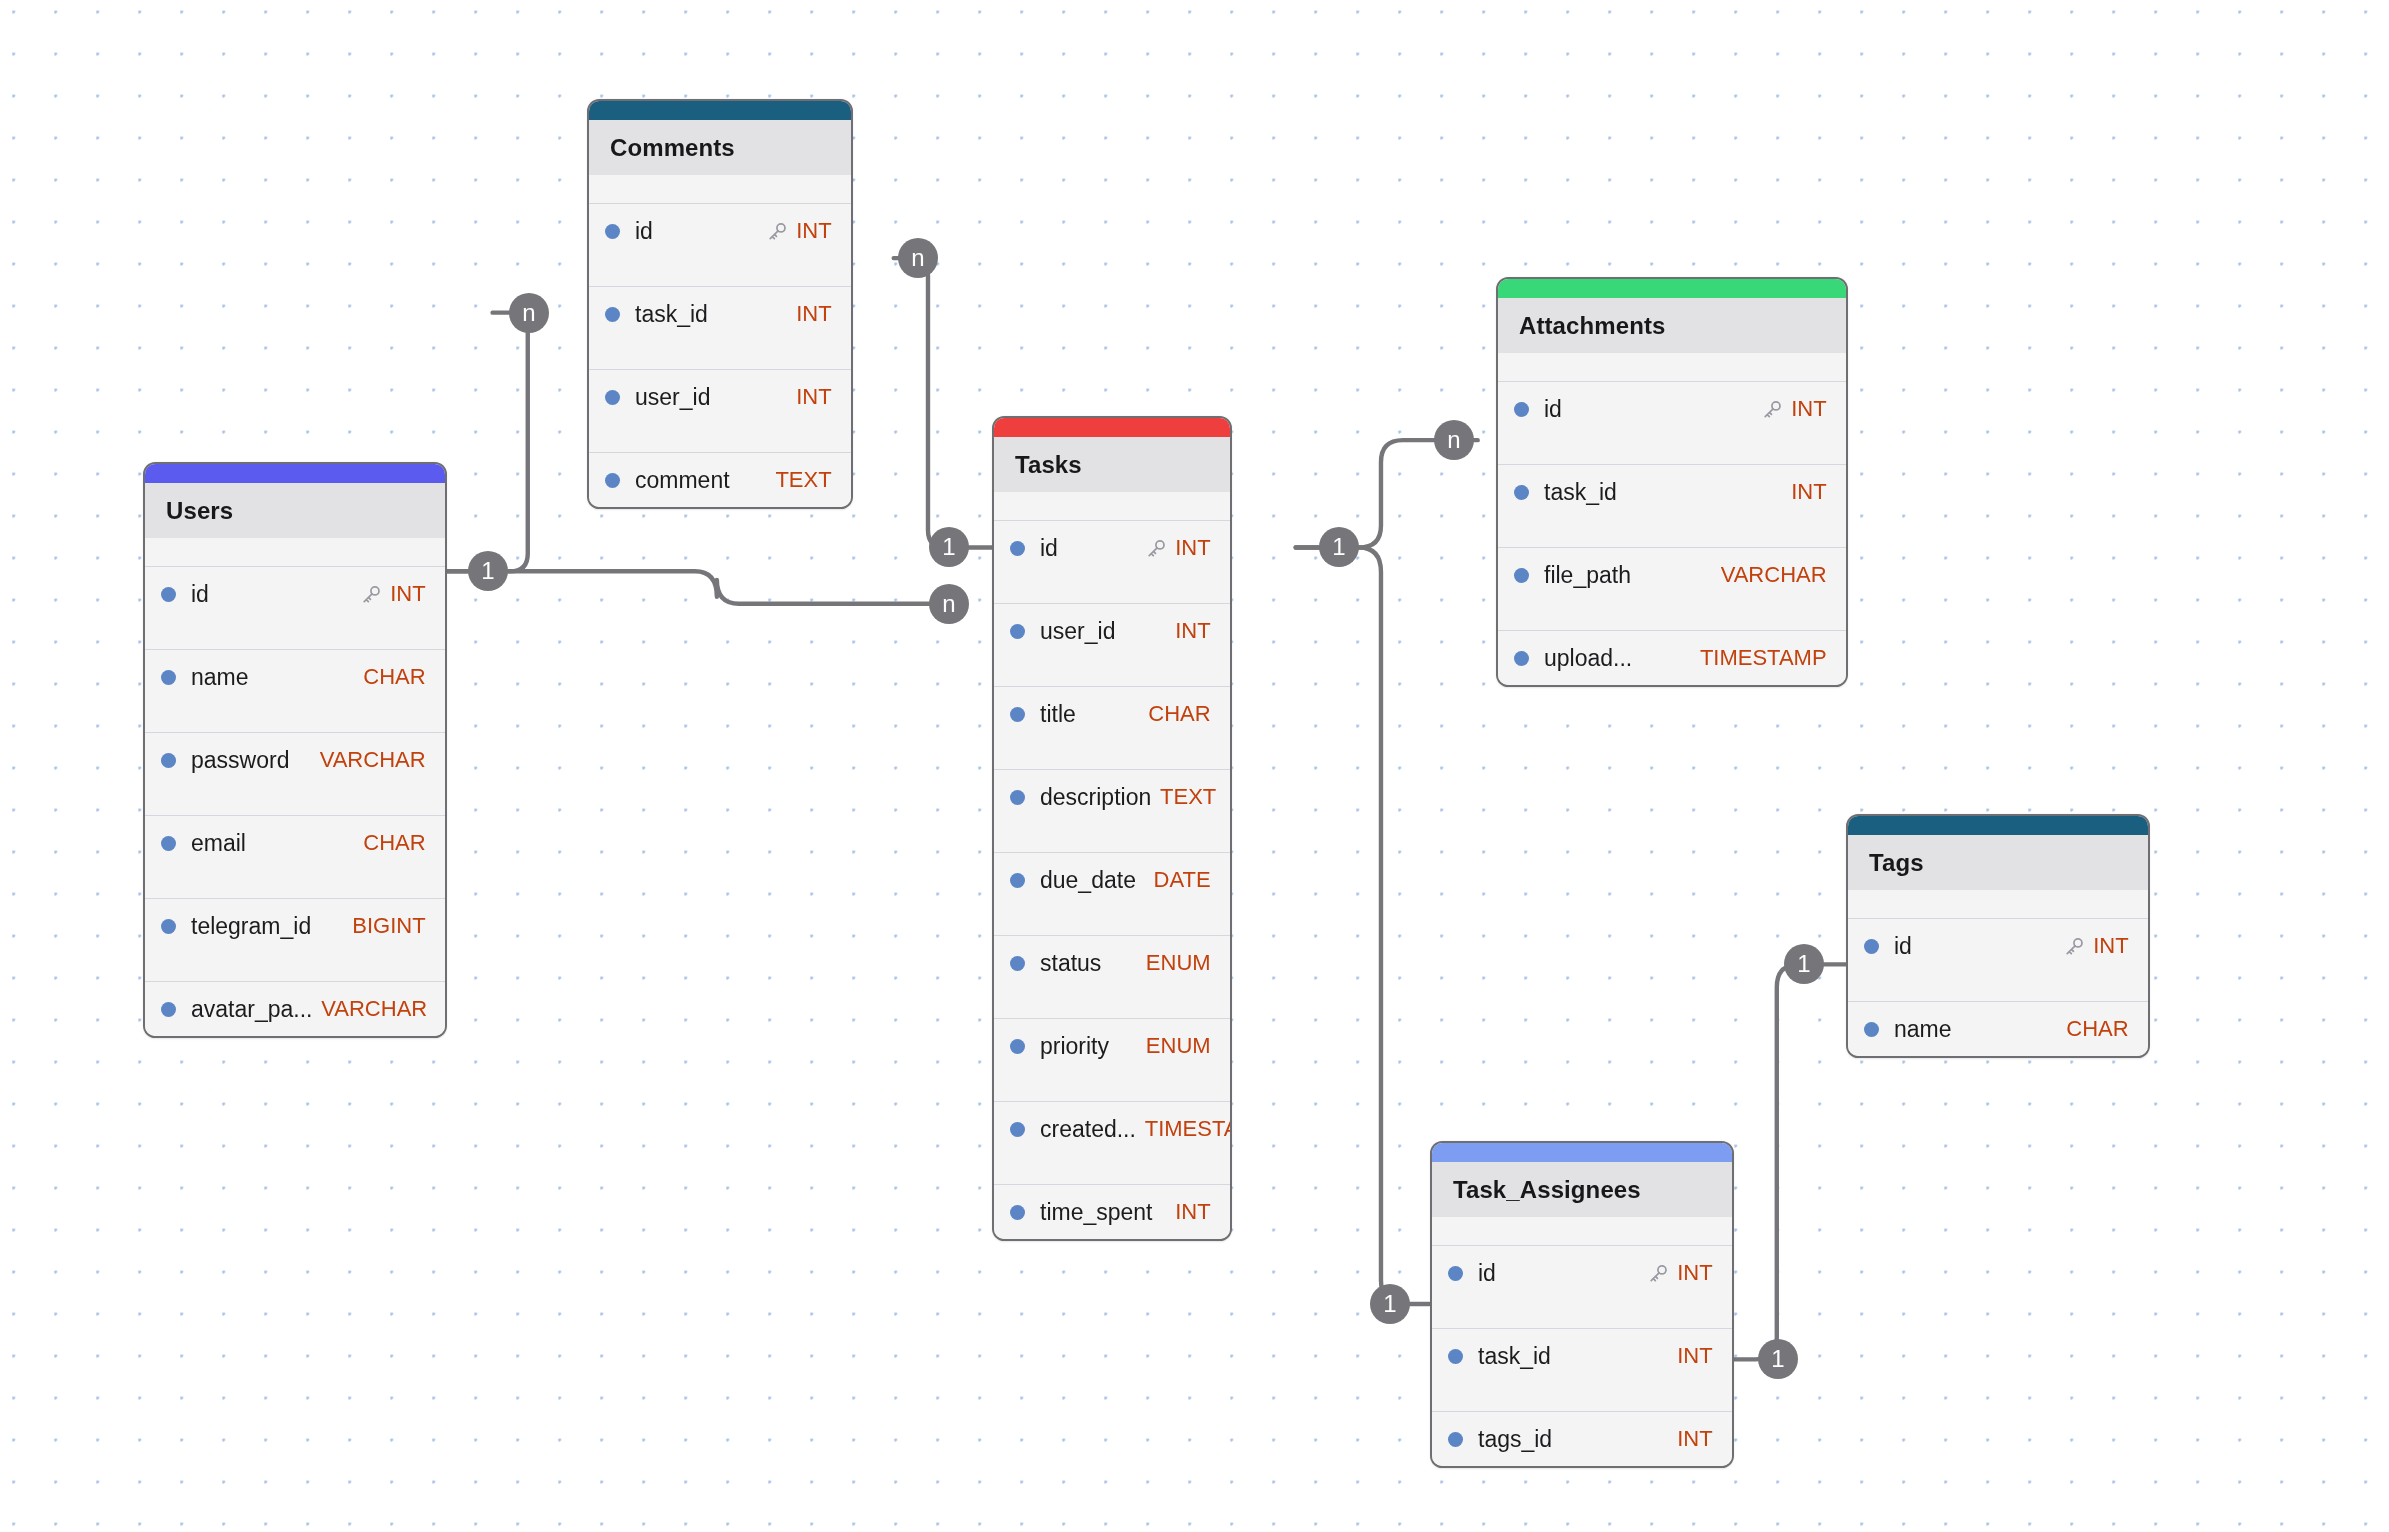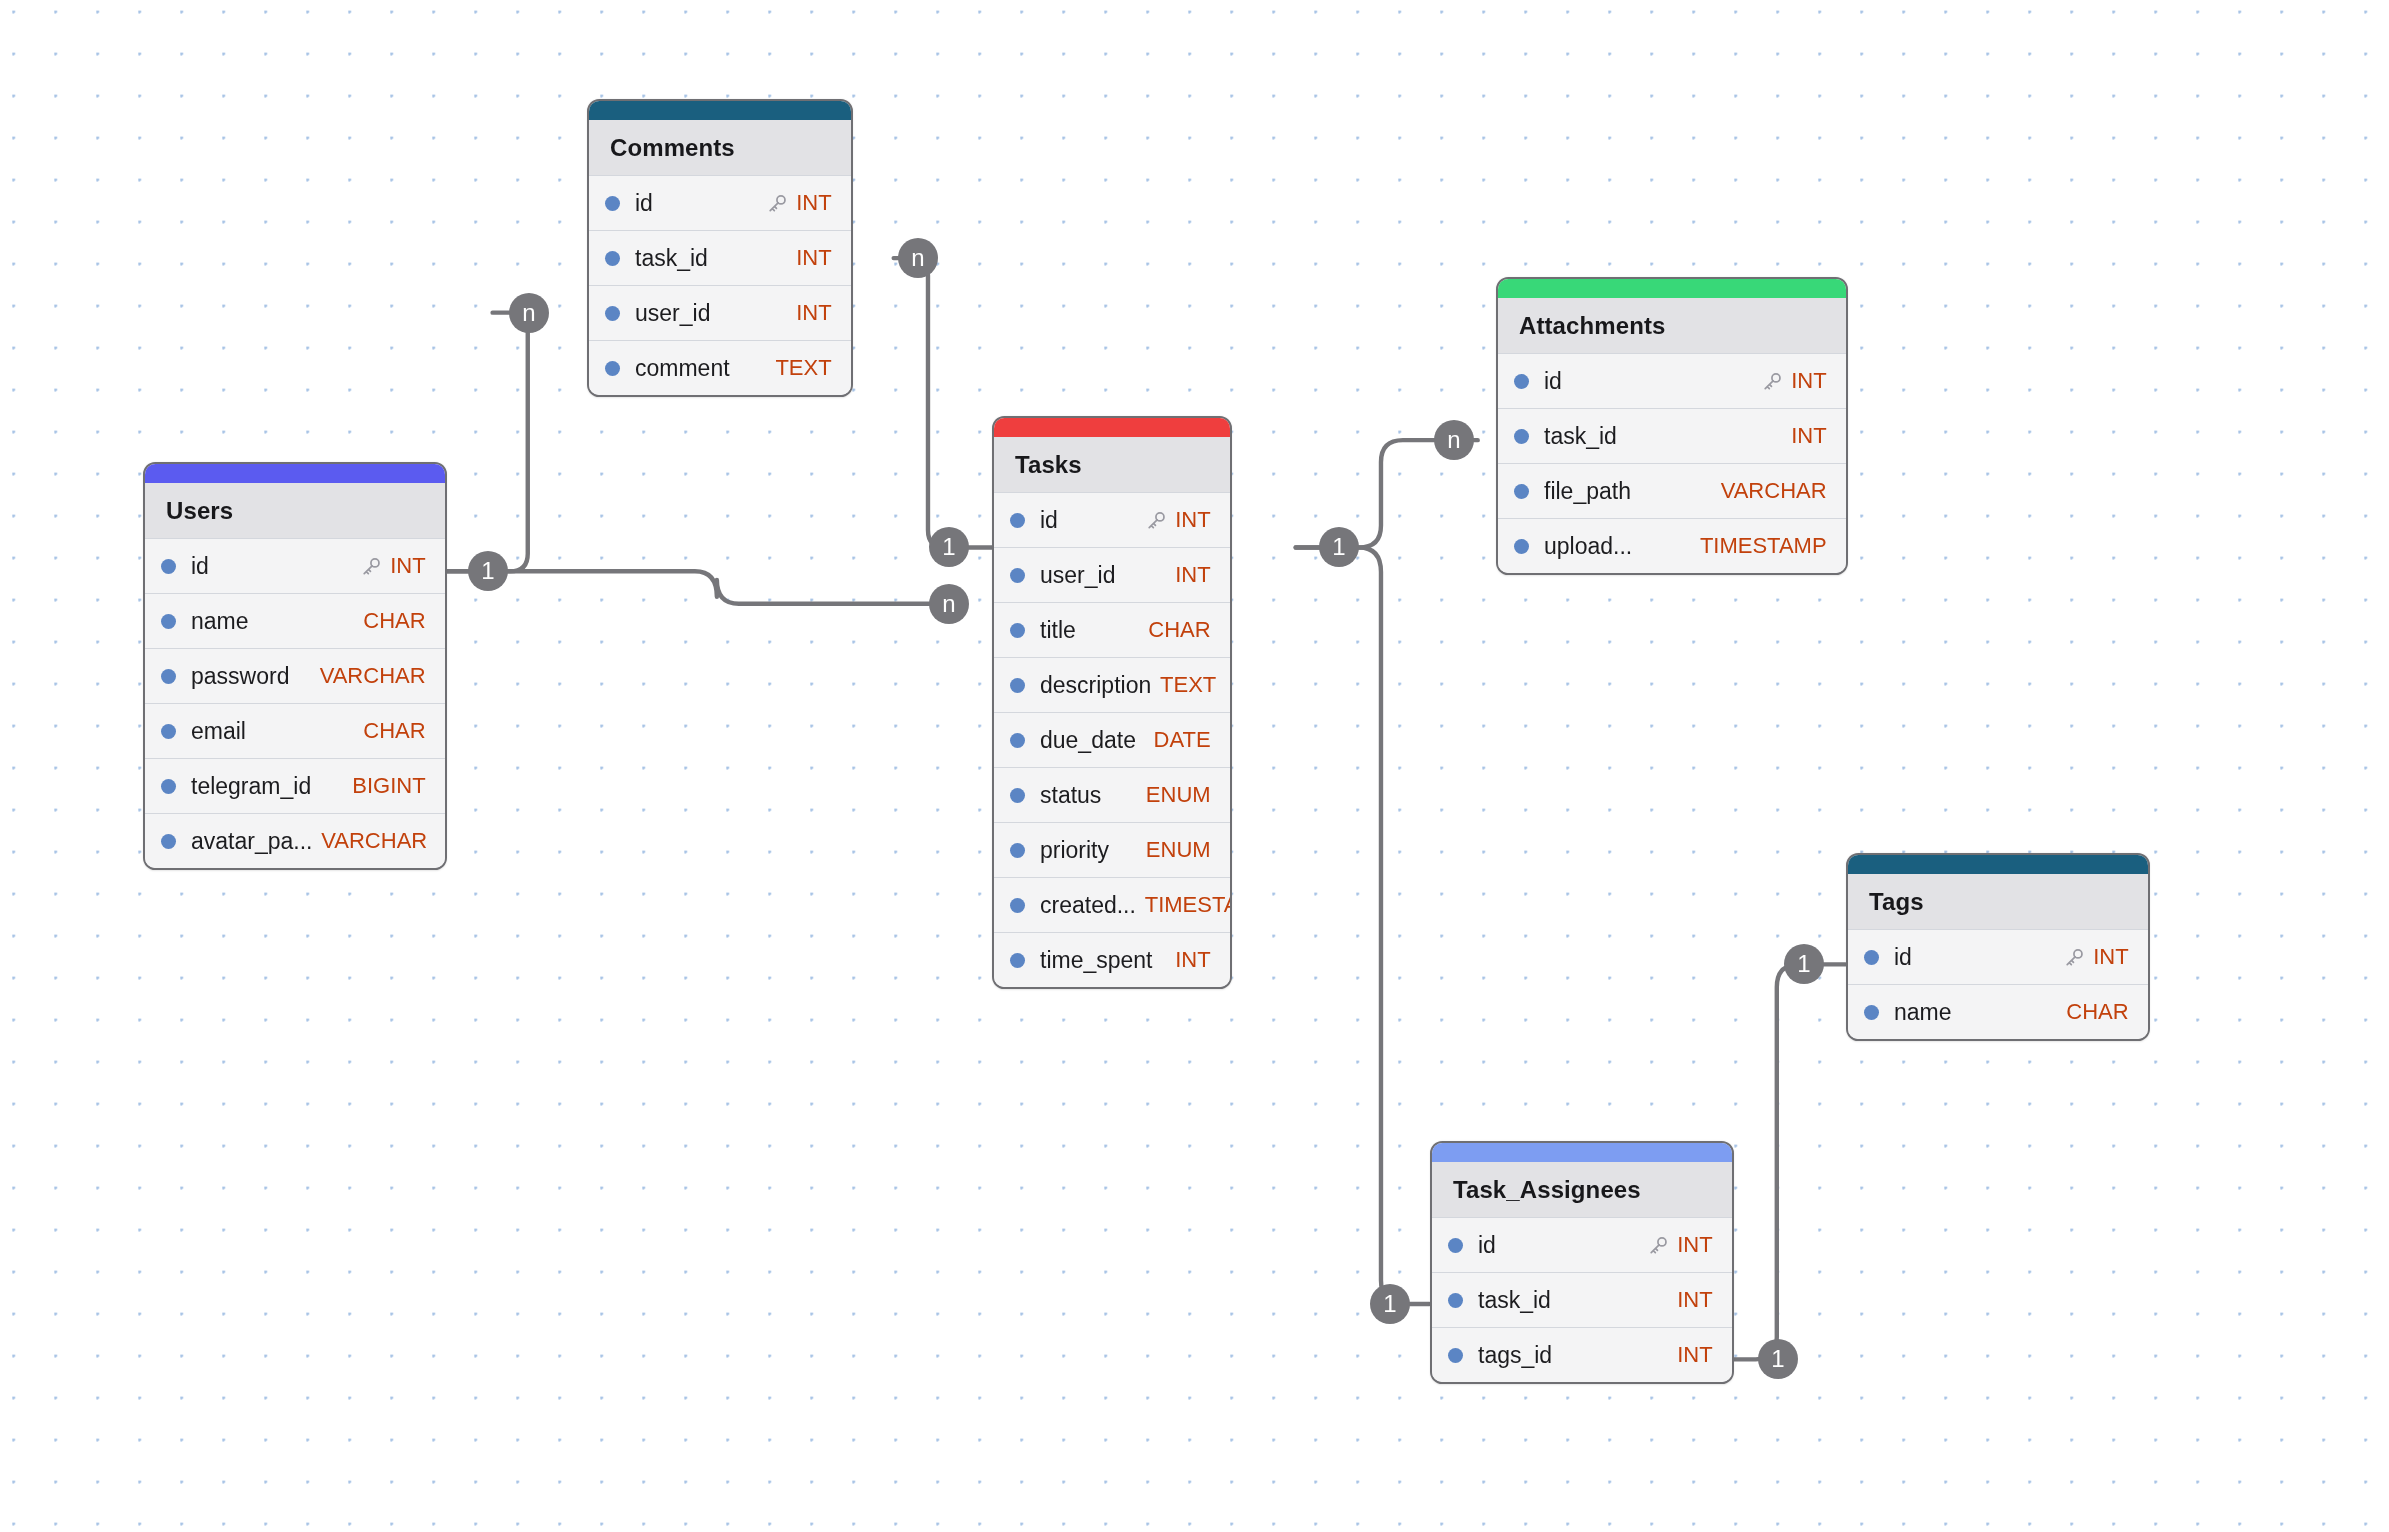--- a/index.html
+++ b/index.html
@@ -84,20 +84,21 @@
     color: #18181b;
     letter-spacing: 0.1px;
   }
   .field-row {
     height: 55px;
     display: flex;
     align-items: center;
     padding: 0 19.4px 0 16px;
     border-top: 1.8px solid #d4d7dd;
     background: #f4f4f5;
+    margin-top: 28px;
   }
   .field-row:first-of-type { border-top: 1.8px solid #c9ccd3; }
   .field-dot {
     width: 15px;
     height: 15px;
     border-radius: 50%;
     background: #5b85c4;
     flex: 0 0 auto;
     margin-right: 15px;
   }
@@ -371,21 +372,21 @@
         </div>
         <div class="field-row">
           <span class="field-dot"></span>
           <span class="field-name">upload...</span>
           <span class="field-spacer"></span>
           <span class="field-right">
             <span class="field-type">TIMESTAMP</span>
           </span>
         </div>
       </div>
-      <div class="table-card" style="left: 1846px; top: 853px; width: 304px;">
+      <div class="table-card" style="left: 1846px; top: 814px; width: 304px;">
         <div class="accent-bar" style="background: rgb(26, 95, 127);"></div>
         <div class="table-title">Tags</div>
         <div class="field-row">
           <span class="field-dot"></span>
           <span class="field-name">id</span>
           <span class="field-spacer"></span>
           <span class="field-right">
             <svg class="key-icon" viewBox="0 0 24 24">
               <g fill="none" stroke="#9a9aa2" stroke-width="1.8" stroke-linecap="round" stroke-linejoin="round">
                 <circle cx="15.6" cy="8.3" r="4.2"></circle>

